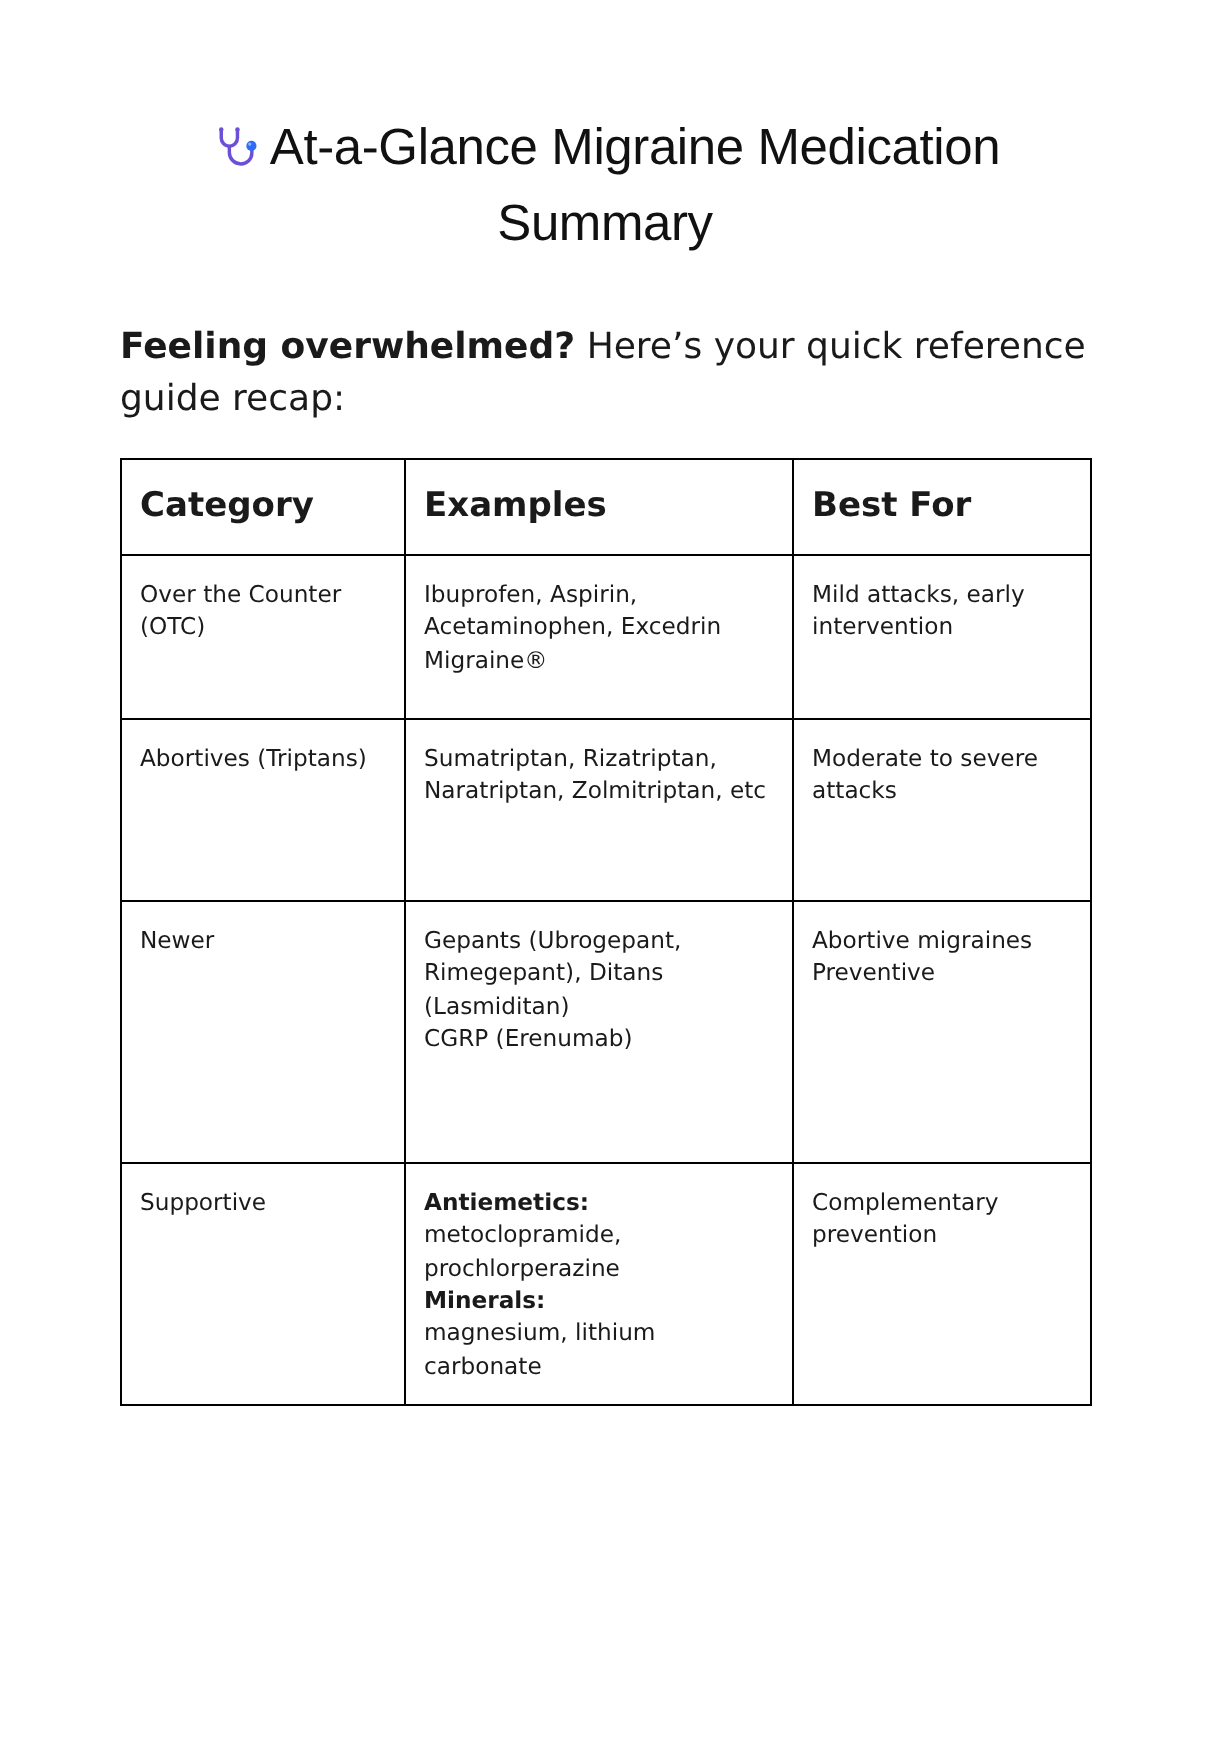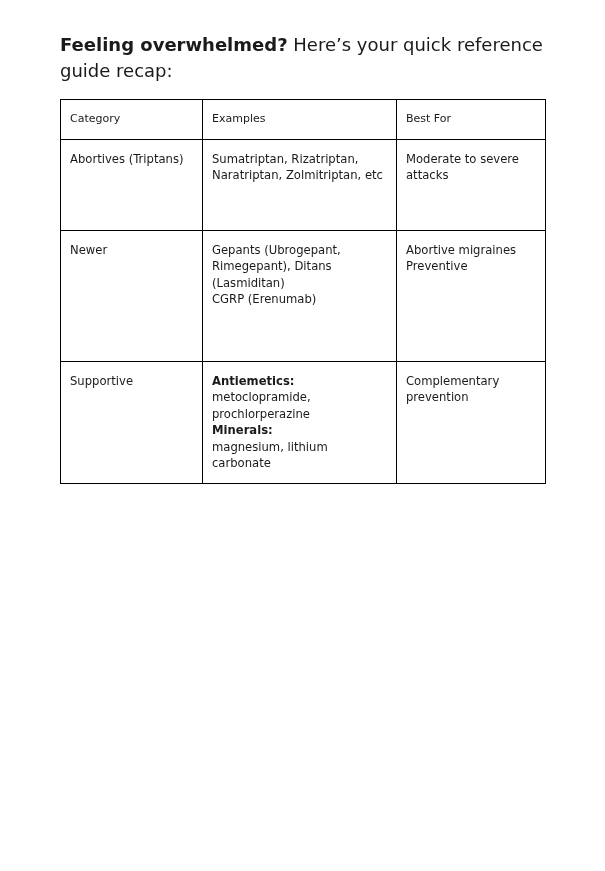--- a/index.html
+++ b/index.html
@@ -65,22 +65,22 @@
     border: 1px solid #000000;
     vertical-align: top;
     text-align: left;
     padding: 11px 9px 11px 9px;
     font-size: 11.6px;
     line-height: 1.42;
     color: #1a1a1a;
     font-weight: 400;
   }
   table.med-table th {
-    font-weight: 400;
-    font-size: 11px;
+    font-weight: 700;
+    font-size: 17px;
     padding-top: 11px;
     padding-bottom: 12px;
   }
   col.c-cat  { width: 142px; }
   col.c-ex   { width: 194px; }
   col.c-best { width: 149px; }
 
   .cell-p { margin: 0; }
   .cell-p + .cell-p { }
   .cell-p b { font-weight: 700; }
@@ -92,39 +92,58 @@
   tr.r-prev   td { height: 40px; }
   tr.r-newer  td { height: 108px; }
   tr.r-nausea td { height: 40px; }
   tr.r-supp   td { height: 77px; }
 </style>
 </head>
 <body>
 
 <div class="page">
 
+  <div class="title-block">
+    <h1 class="doc-title"><span class="steth-svg"><svg width="24" height="24" viewBox="0 0 32 32" xmlns="http://www.w3.org/2000/svg" aria-hidden="true">
+            <path d="M7.5 4.2v5.2a5.4 5.4 0 0 0 10.8 0V4.2" fill="none" stroke="#6c4fd8" stroke-width="2.3" stroke-linecap="round"></path>
+            <circle cx="7.5" cy="3.6" r="1.5" fill="#6c4fd8"></circle>
+            <circle cx="18.3" cy="3.6" r="1.5" fill="#6c4fd8"></circle>
+            <path d="M12.9 14.9v4.1c0 4.2 3.4 7.6 7.6 7.6s7.4-3.2 7.4-7.2v-2.2" fill="none" stroke="#6c4fd8" stroke-width="2.3" stroke-linecap="round"></path>
+            <circle cx="27.6" cy="14.6" r="3.4" fill="#2f6df6"></circle>
+            <circle cx="26.5" cy="13.4" r="1.1" fill="#8fb4ff"></circle>
+          </svg></span><span>At-a-Glance Migraine Medication Summary</span></h1>
+  </div>
 
   <p class="subtitle"><b>Feeling overwhelmed?</b><span> Here’s your quick reference guide recap:</span></p>
 
   <div class="table-wrap">
     <table class="med-table">
       <colgroup>
         <col class="c-cat">
           <col class="c-ex">
           <col class="c-best">
       </colgroup>
       <thead>
         <tr>
           <th>Category</th>
           <th>Examples</th>
           <th>Best For</th>
         </tr>
       </thead>
       <tbody>
 
+        <tr class="r-otc">
+          <td>Over the Counter (OTC)</td>
+          <td>
+              <p class="cell-p">Ibuprofen, Aspirin, Acetaminophen, Excedrin Migraine®</p>
+            </td>
+          <td>
+              <p class="cell-p">Mild attacks, early intervention</p>
+            </td>
+        </tr>
 
         <tr class="r-abort">
           <td>Abortives (Triptans)</td>
           <td>
               <p class="cell-p">Sumatriptan, Rizatriptan, Naratriptan, Zolmitriptan, etc</p>
             </td>
           <td>
               <p class="cell-p">Moderate to severe attacks</p>
             </td>
         </tr>

